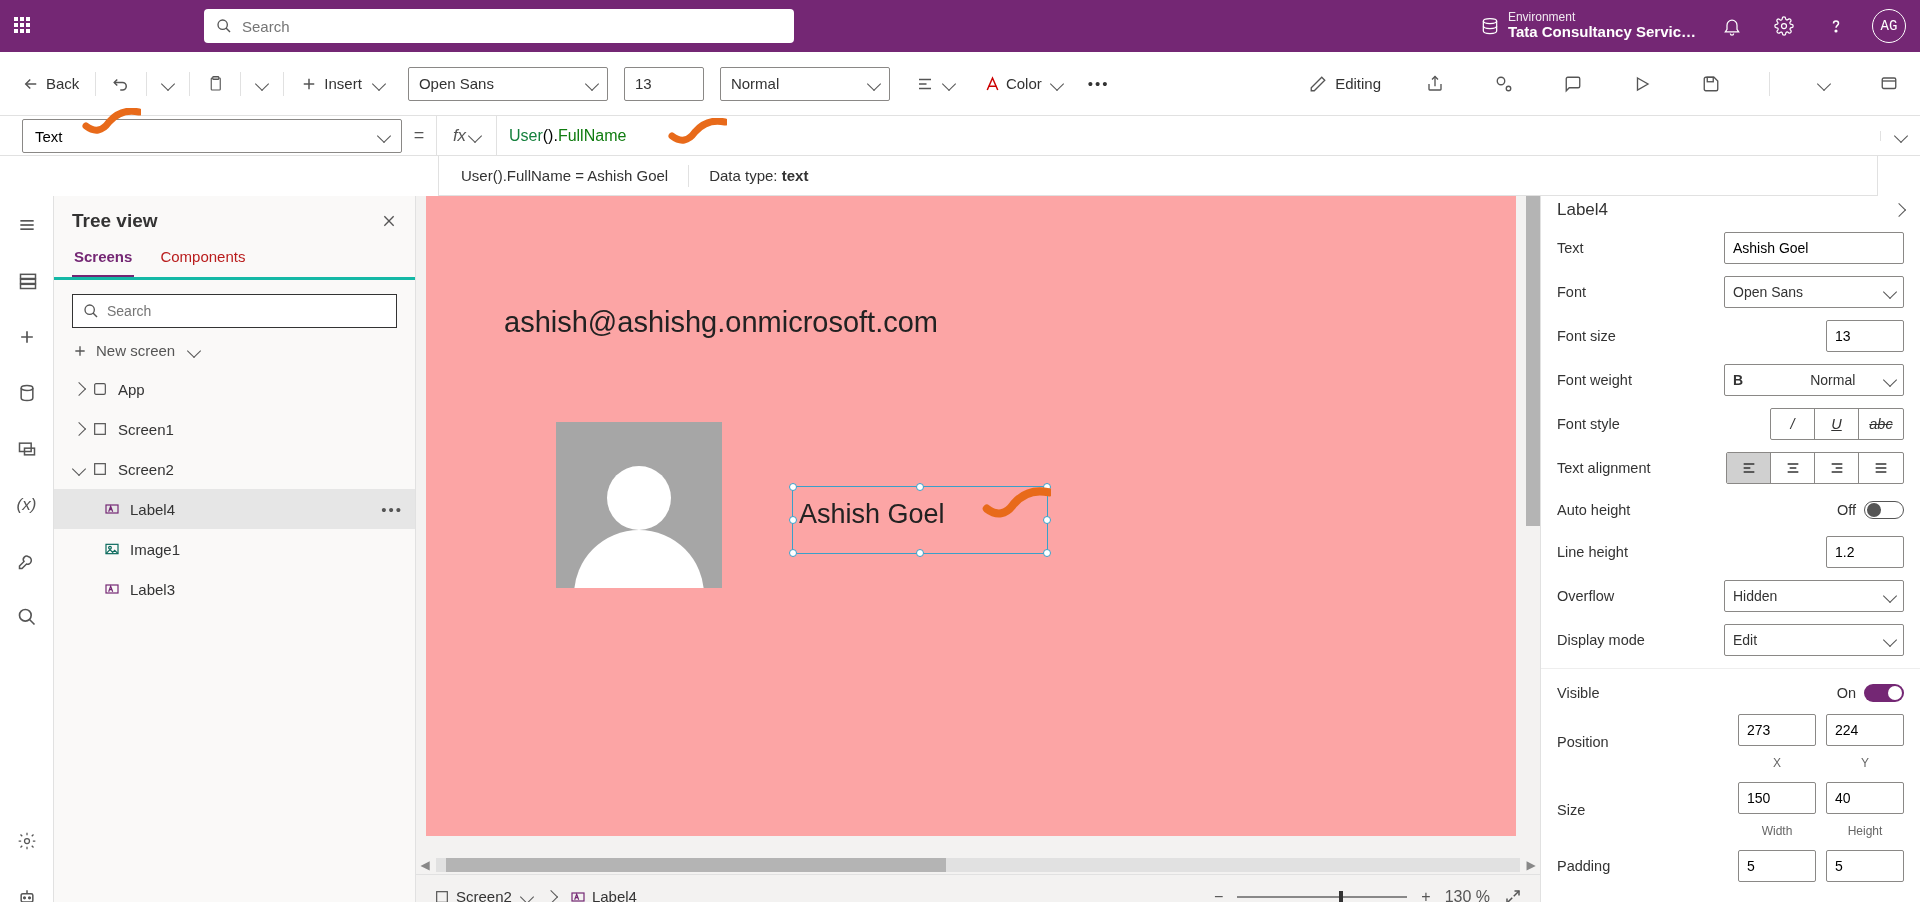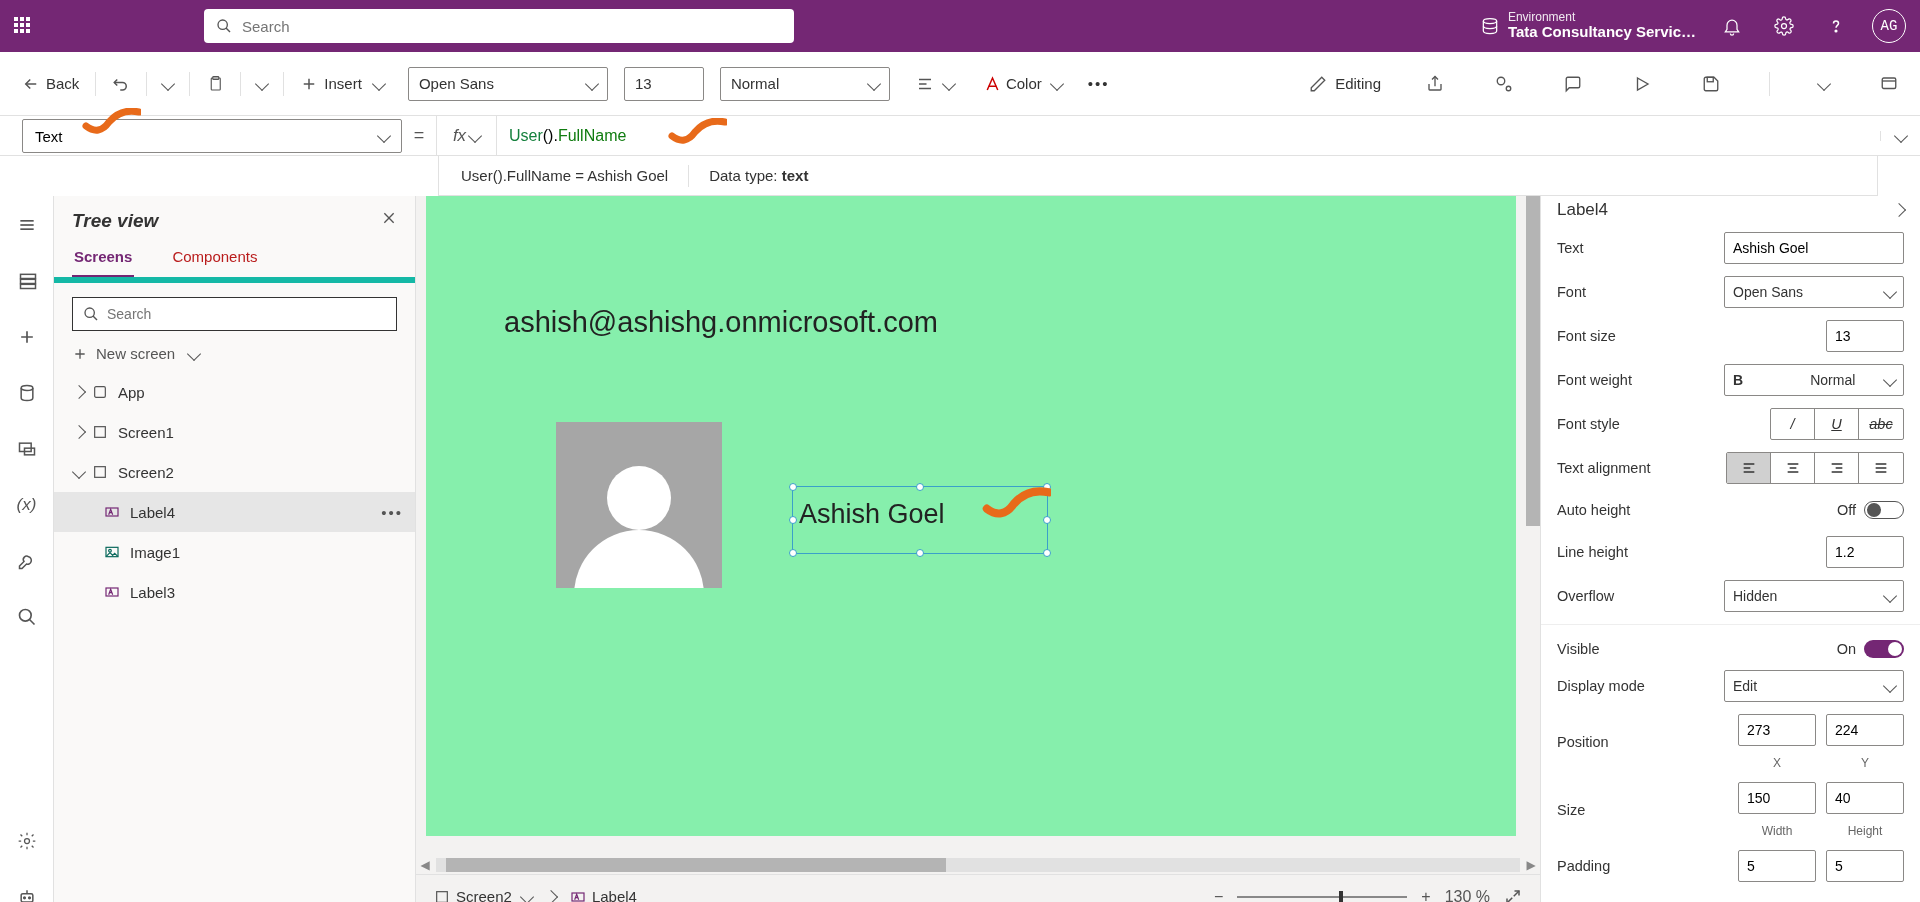--- a/index.html
+++ b/index.html
@@ -81,40 +81,40 @@
 .rail { width: 54px; border-right: 1px solid #e1e1e1; display: flex; flex-direction: column; align-items: center; padding-top: 8px; gap: 14px; color: #555; }
 .rail .ritem { width: 42px; height: 42px; display: flex; align-items: center; justify-content: center; border-radius: 4px; }
 .rail .ritem.active { background: #fff; border-left: 3px solid transparent; }
 .rail .ritem svg { width: 20px; height: 20px; }
 .rail .spacer { flex: 1; }
 
 .tree {
   width: 362px; border-right: 1px solid #e1e1e1; background: #faf9f8;
   display: flex; flex-direction: column;
 }
-.tree-header { display: flex; align-items: flex-start; justify-content: space-between; padding: 14px 18px 6px 18px; font-style: italic; }
+.tree-header { display: flex; align-items: center; justify-content: space-between; padding: 14px 18px 6px 18px; }
 .tree-header h2 { font-size: 19px; font-weight: 600; color: #333; }
-.tree-tabs { display: flex; gap: 36px; padding: 0 18px; border-bottom: 6px solid #14b8a6; }
+.tree-tabs { display: flex; gap: 24px; padding: 0 18px; border-bottom: 3px solid #14b8a6; }
 .tree-tabs .tab { padding: 10px 2px; font-size: 15px; color: #b91c1c; border-bottom: 2px solid transparent; }
 .tree-tabs .tab.active { color: #742774; border-bottom-color: #742774; font-weight: 600; }
 .tree-search { margin: 14px 18px 8px 18px; height: 34px; border: 1px solid #333; display: flex; align-items: center; padding: 0 10px; gap: 8px; background: #fff; }
 .tree-search input { border: none; outline: none; flex: 1; font-size: 14px; background: transparent; }
 .tree-newscreen { display: flex; align-items: center; gap: 8px; padding: 6px 18px 10px 18px; color: #555; font-size: 15px; }
 .tree-list { flex: 1; overflow: auto; }
 .tree-item { display: flex; align-items: center; height: 40px; font-size: 15px; color: #333; padding-right: 12px; }
 .tree-item .caret { width: 14px; display: flex; justify-content: center; color: #555; }
 .tree-item .ticon { width: 20px; height: 20px; margin: 0 8px 0 4px; display: flex; align-items: center; justify-content: center; }
 .tree-item.selected { background: #e6e6e6; }
 .tree-item .more { margin-left: auto; color: #555; letter-spacing: 2px; }
 .depth1 { padding-left: 18px; }
 .depth2 { padding-left: 44px; }
 
 .canvas-wrap { flex: 1; position: relative; background: #f3f2f1; display: flex; flex-direction: column; }
 .canvas-scroll { flex: 1; overflow: hidden; position: relative; }
-.canvas { position: absolute; left: 10px; top: 0; width: 1090px; height: 640px; background: #86efac; }
+.canvas { position: absolute; left: 10px; top: 0; width: 1090px; height: 640px; background: #fca5a5; }
 .canvas .email { position: absolute; left: 78px; top: 110px; font-size: 29px; color: #222; }
 .canvas .avatar-ph { position: absolute; left: 130px; top: 226px; width: 166px; height: 166px; background: #a6a6a6; overflow: hidden; }
 .canvas .avatar-ph::before { content: ""; position: absolute; left: 50%; top: 44px; width: 64px; height: 64px; background: #fff; border-radius: 50%; transform: translateX(-50%); }
 .canvas .avatar-ph::after { content: ""; position: absolute; left: 50%; top: 108px; width: 130px; height: 130px; background: #fff; border-radius: 50%; transform: translateX(-50%); }
 .sel-box { position: absolute; border: 1px solid #3aa0c9; }
 .sel-box .handle { position: absolute; width: 8px; height: 8px; background: #fff; border: 1px solid #3aa0c9; border-radius: 50%; }
 .sel-box .h-tl { left: -4px; top: -4px; } .sel-box .h-tr { right: -4px; top: -4px; }
 .sel-box .h-bl { left: -4px; bottom: -4px; } .sel-box .h-br { right: -4px; bottom: -4px; }
 .sel-box .h-tm { left: 50%; top: -4px; transform: translateX(-50%); }
 .sel-box .h-bm { left: 50%; bottom: -4px; transform: translateX(-50%); }
@@ -685,32 +685,32 @@
         <span>Line height</span>
         <input class="pval-num" value="1.2" style="">
       </div>
       <div class="prow">
         <span>Overflow</span>
         <div class="pval-combo">
             <span>Hidden</span>
             <span class="chev"></span>
           </div>
       </div>
+      <div class="prow">
+        <span>Display mode</span>
+        <div class="pval-combo">
+            <span>Edit</span>
+            <span class="chev"></span>
+          </div>
+      </div>
       <div class="prow" style="border-top:1px solid #eee; margin-top:6px; padding-top:14px;">
         <span>Visible</span>
         <div class="onoff">
             <span>On</span>
             <div class="toggle"></div>
-          </div>
-      </div>
-      <div class="prow">
-        <span>Display mode</span>
-        <div class="pval-combo">
-            <span>Edit</span>
-            <span class="chev"></span>
           </div>
       </div>
       <div class="prow">
         <span>Position</span>
         <div class="double">
           <div class="pair">
             <input class="pval-num" value="273" style="">
             <input class="pval-num" value="224" style="">
           </div>
           <div class="sublabels">

